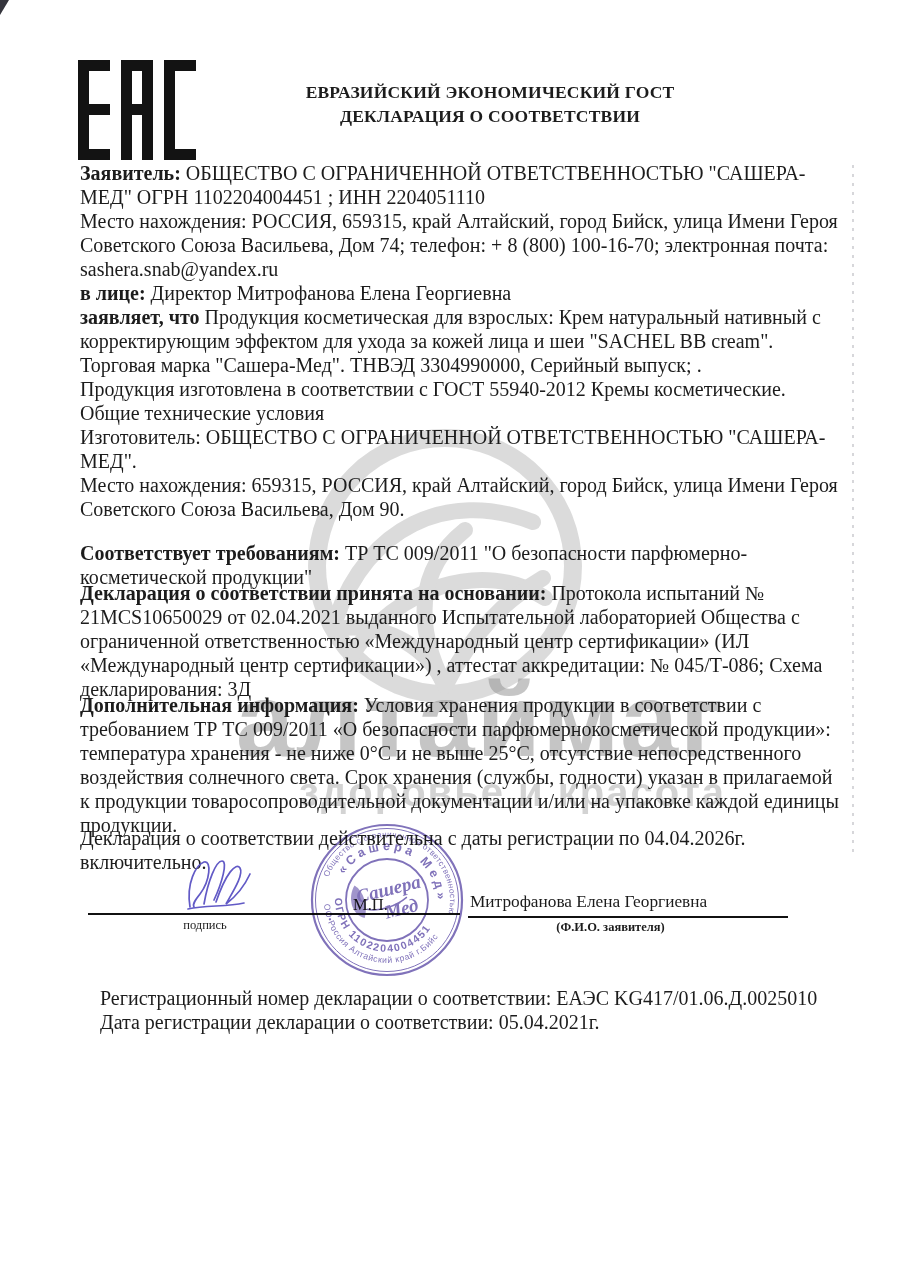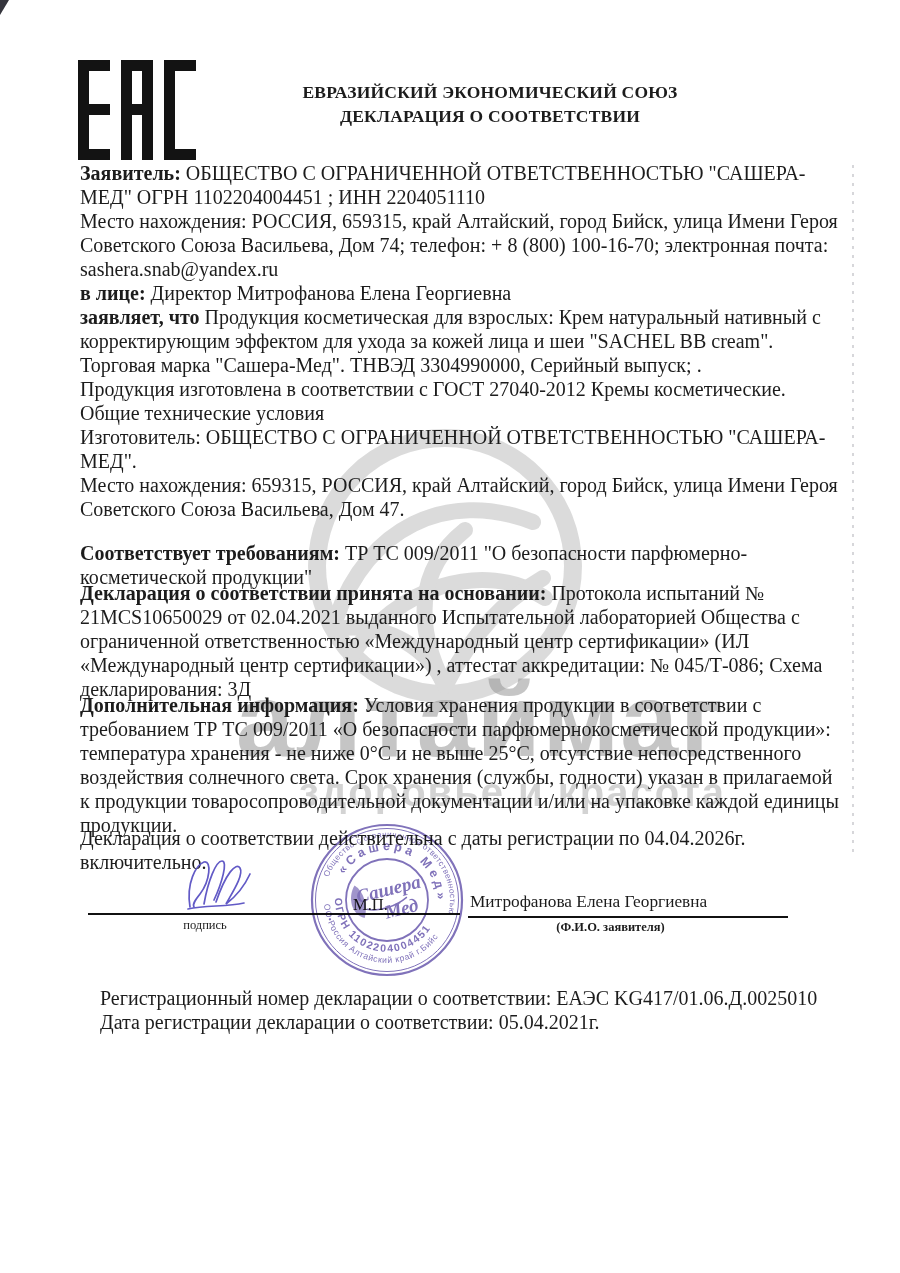--- a/index.html
+++ b/index.html
@@ -90,21 +90,21 @@
       <rect x="64" y="0" width="11" height="100"></rect>
       <rect x="43" y="0" width="32" height="11"></rect>
       <rect x="43" y="44" width="32" height="11"></rect>
       <rect x="86" y="0" width="11" height="100"></rect>
       <rect x="86" y="0" width="32" height="11"></rect>
       <rect x="86" y="89" width="32" height="11"></rect>
     </g>
   </svg>
 
   <div class="doc-title">
-    <div>ЕВРАЗИЙСКИЙ ЭКОНОМИЧЕСКИЙ СОЮЗ</div>
+    <div>ЕВРАЗИЙСКИЙ ЭКОНОМИЧЕСКИЙ ГОСТ</div>
     <div>ДЕКЛАРАЦИЯ О СООТВЕТСТВИИ</div>
   </div>
 
   <svg class="wm wm-flower" width="305" height="300" viewBox="0 0 305 300">
     <g fill="none" stroke="#c6c6c6" stroke-width="16" stroke-linecap="round" opacity="0.62">
       <circle cx="152" cy="148" r="128" stroke-width="18"></circle>
       <path d="M 44,198 C 74,112 152,70 240,104"></path>
       <path d="M 58,238 C 102,170 190,140 252,180"></path>
       <path d="M 152,268 C 122,210 122,152 172,112"></path>
       <path d="M 152,268 C 180,214 212,182 250,160"></path>
@@ -115,23 +115,23 @@
   <div class="wm wm-brand">алтаймаг</div>
   <div class="wm wm-tagline">здоровье и красота</div>
 
   <div class="edge-artifact"></div>
 
   <div class="flow" id="block-applicant">
     <p><b>Заявитель:</b><span> ОБЩЕСТВО С ОГРАНИЧЕННОЙ ОТВЕТСТВЕННОСТЬЮ "САШЕРА-МЕД" ОГРН 1102204004451 ; ИНН 2204051110</span></p>
     <p>Место нахождения: РОССИЯ, 659315, край Алтайский, город Бийск, улица Имени Героя Советского Союза Васильева, Дом 74; телефон: + 8 (800) 100-16-70; электронная почта: sashera.snab@yandex.ru</p>
     <p><b>в лице:</b><span> Директор Митрофанова Елена Георгиевна</span></p>
     <p><b>заявляет, что</b><span> Продукция косметическая для взрослых: Крем натуральный нативный с корректирующим эффектом для ухода за кожей лица и шеи "SACHEL BB cream". Торговая марка "Сашера-Мед". ТНВЭД 3304990000, Серийный выпуск; .</span></p>
-    <p>Продукция изготовлена в соответствии с ГОСТ 27040-2012 Кремы косметические. Общие технические условия</p>
+    <p>Продукция изготовлена в соответствии с ГОСТ 55940-2012 Кремы косметические. Общие технические условия</p>
     <p>Изготовитель: ОБЩЕСТВО С ОГРАНИЧЕННОЙ ОТВЕТСТВЕННОСТЬЮ "САШЕРА-МЕД".</p>
-    <p>Место нахождения: 659315,  РОССИЯ, край Алтайский, город Бийск, улица Имени Героя Советского Союза Васильева, Дом 47.</p>
+    <p>Место нахождения: 659315,  РОССИЯ, край Алтайский, город Бийск, улица Имени Героя Советского Союза Васильева, Дом 90.</p>
   </div>
 
   <div class="flow" id="block-compliance">
     <p><b>Соответствует требованиям:</b><span> ТР ТС 009/2011 "О безопасности парфюмерно-косметической продукции"</span></p>
   </div>
 
   <div class="flow" id="block-basis">
     <p><b>Декларация о соответствии принята на основании:</b><span> Протокола испытаний № 21MCS10650029 от 02.04.2021 выданного Испытательной лабораторией Общества с ограниченной ответственностью «Международный центр сертификации» (ИЛ «Международный центр сертификации») , аттестат аккредитации: № 045/Т-086; Схема декларирования: 3Д</span></p>
   </div>
 

